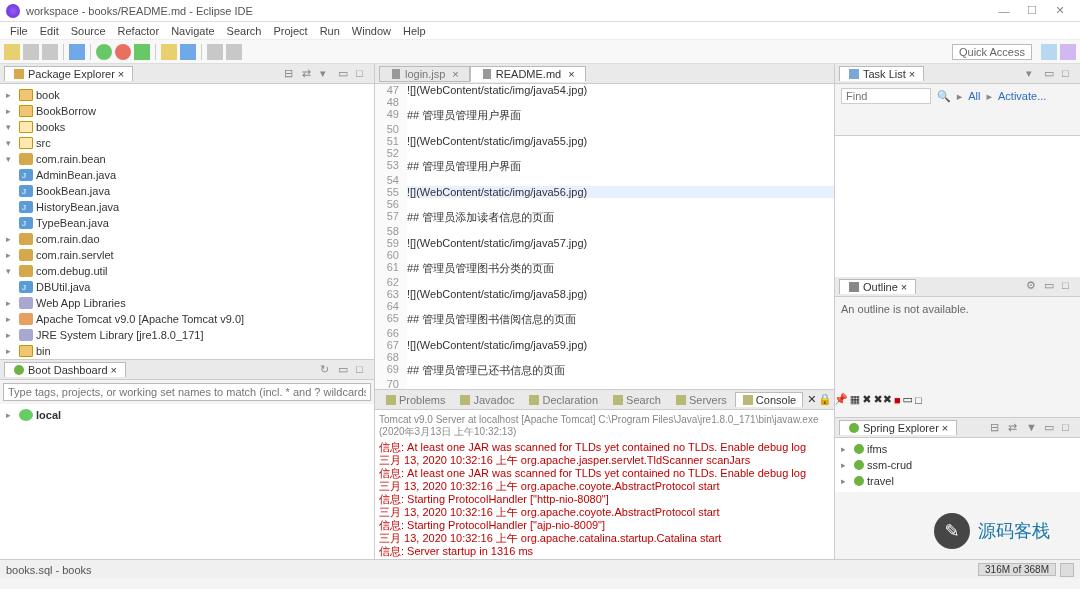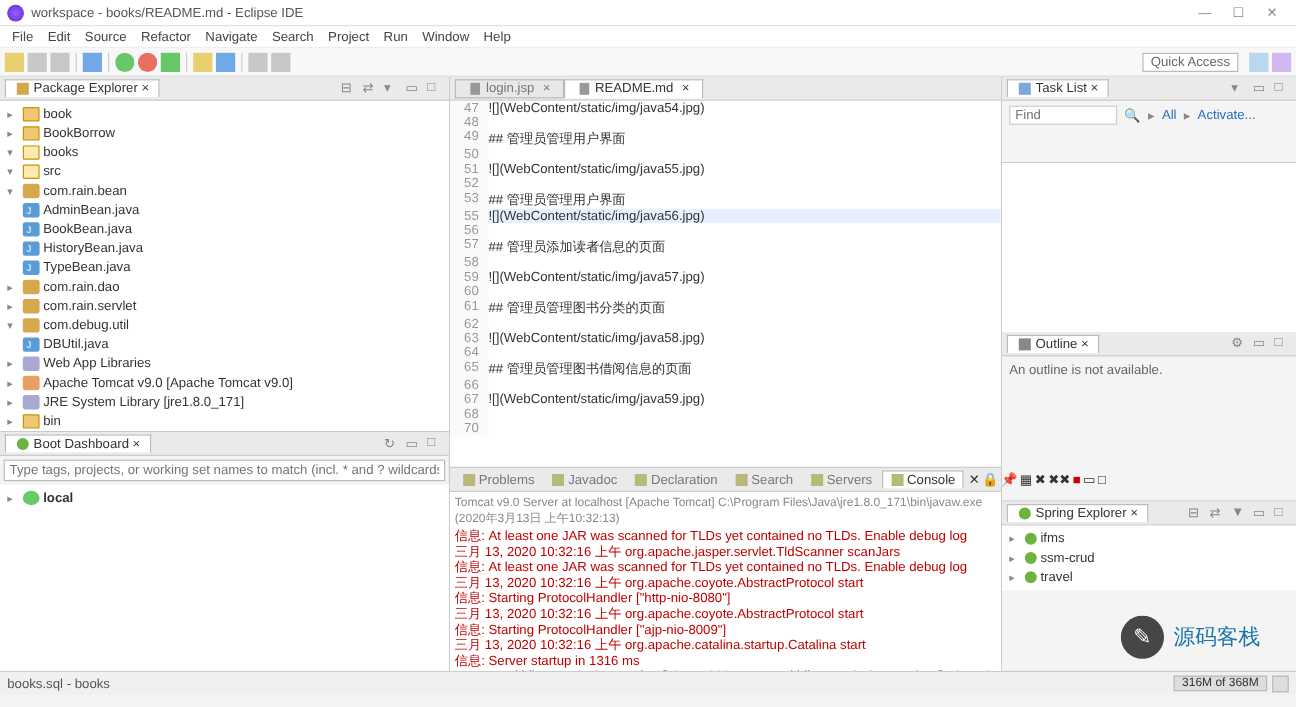--- a/index.html
+++ b/index.html
@@ -288,20 +288,24 @@
           <span class="ct">![](WebContent/static/img/java55.jpg)</span>
         </div>
         <div class="ln">
           <span class="gut">52</span>
           <span class="ct"></span>
         </div>
         <div class="ln">
           <span class="gut">53</span>
           <span class="ct">## 管理员管理用户界面</span>
         </div>
+        <div class="ln">
+          <span class="gut">54</span>
+          <span class="ct"></span>
+        </div>
         <div class="ln hl">
           <span class="gut">55</span>
           <span class="ct">![](WebContent/static/img/java56.jpg)</span>
         </div>
         <div class="ln">
           <span class="gut">56</span>
           <span class="ct"></span>
         </div>
         <div class="ln">
           <span class="gut">57</span>
@@ -343,20 +347,24 @@
           <span class="gut">66</span>
           <span class="ct"></span>
         </div>
         <div class="ln">
           <span class="gut">67</span>
           <span class="ct">![](WebContent/static/img/java59.jpg)</span>
         </div>
         <div class="ln">
           <span class="gut">68</span>
           <span class="ct"></span>
+        </div>
+        <div class="ln">
+          <span class="gut">69</span>
+          <span class="ct">## 管理员管理已还书信息的页面</span>
         </div>
         <div class="ln">
           <span class="gut">70</span>
           <span class="ct"></span>
         </div>
       </div>
     <div class="bottom">
       <div class="btmtabs" id="btmtabs">
           <span class="bt"><svg class="ci">
               <rect width="10" height="10" x="1" y="1" fill="#b8b878"></rect>

